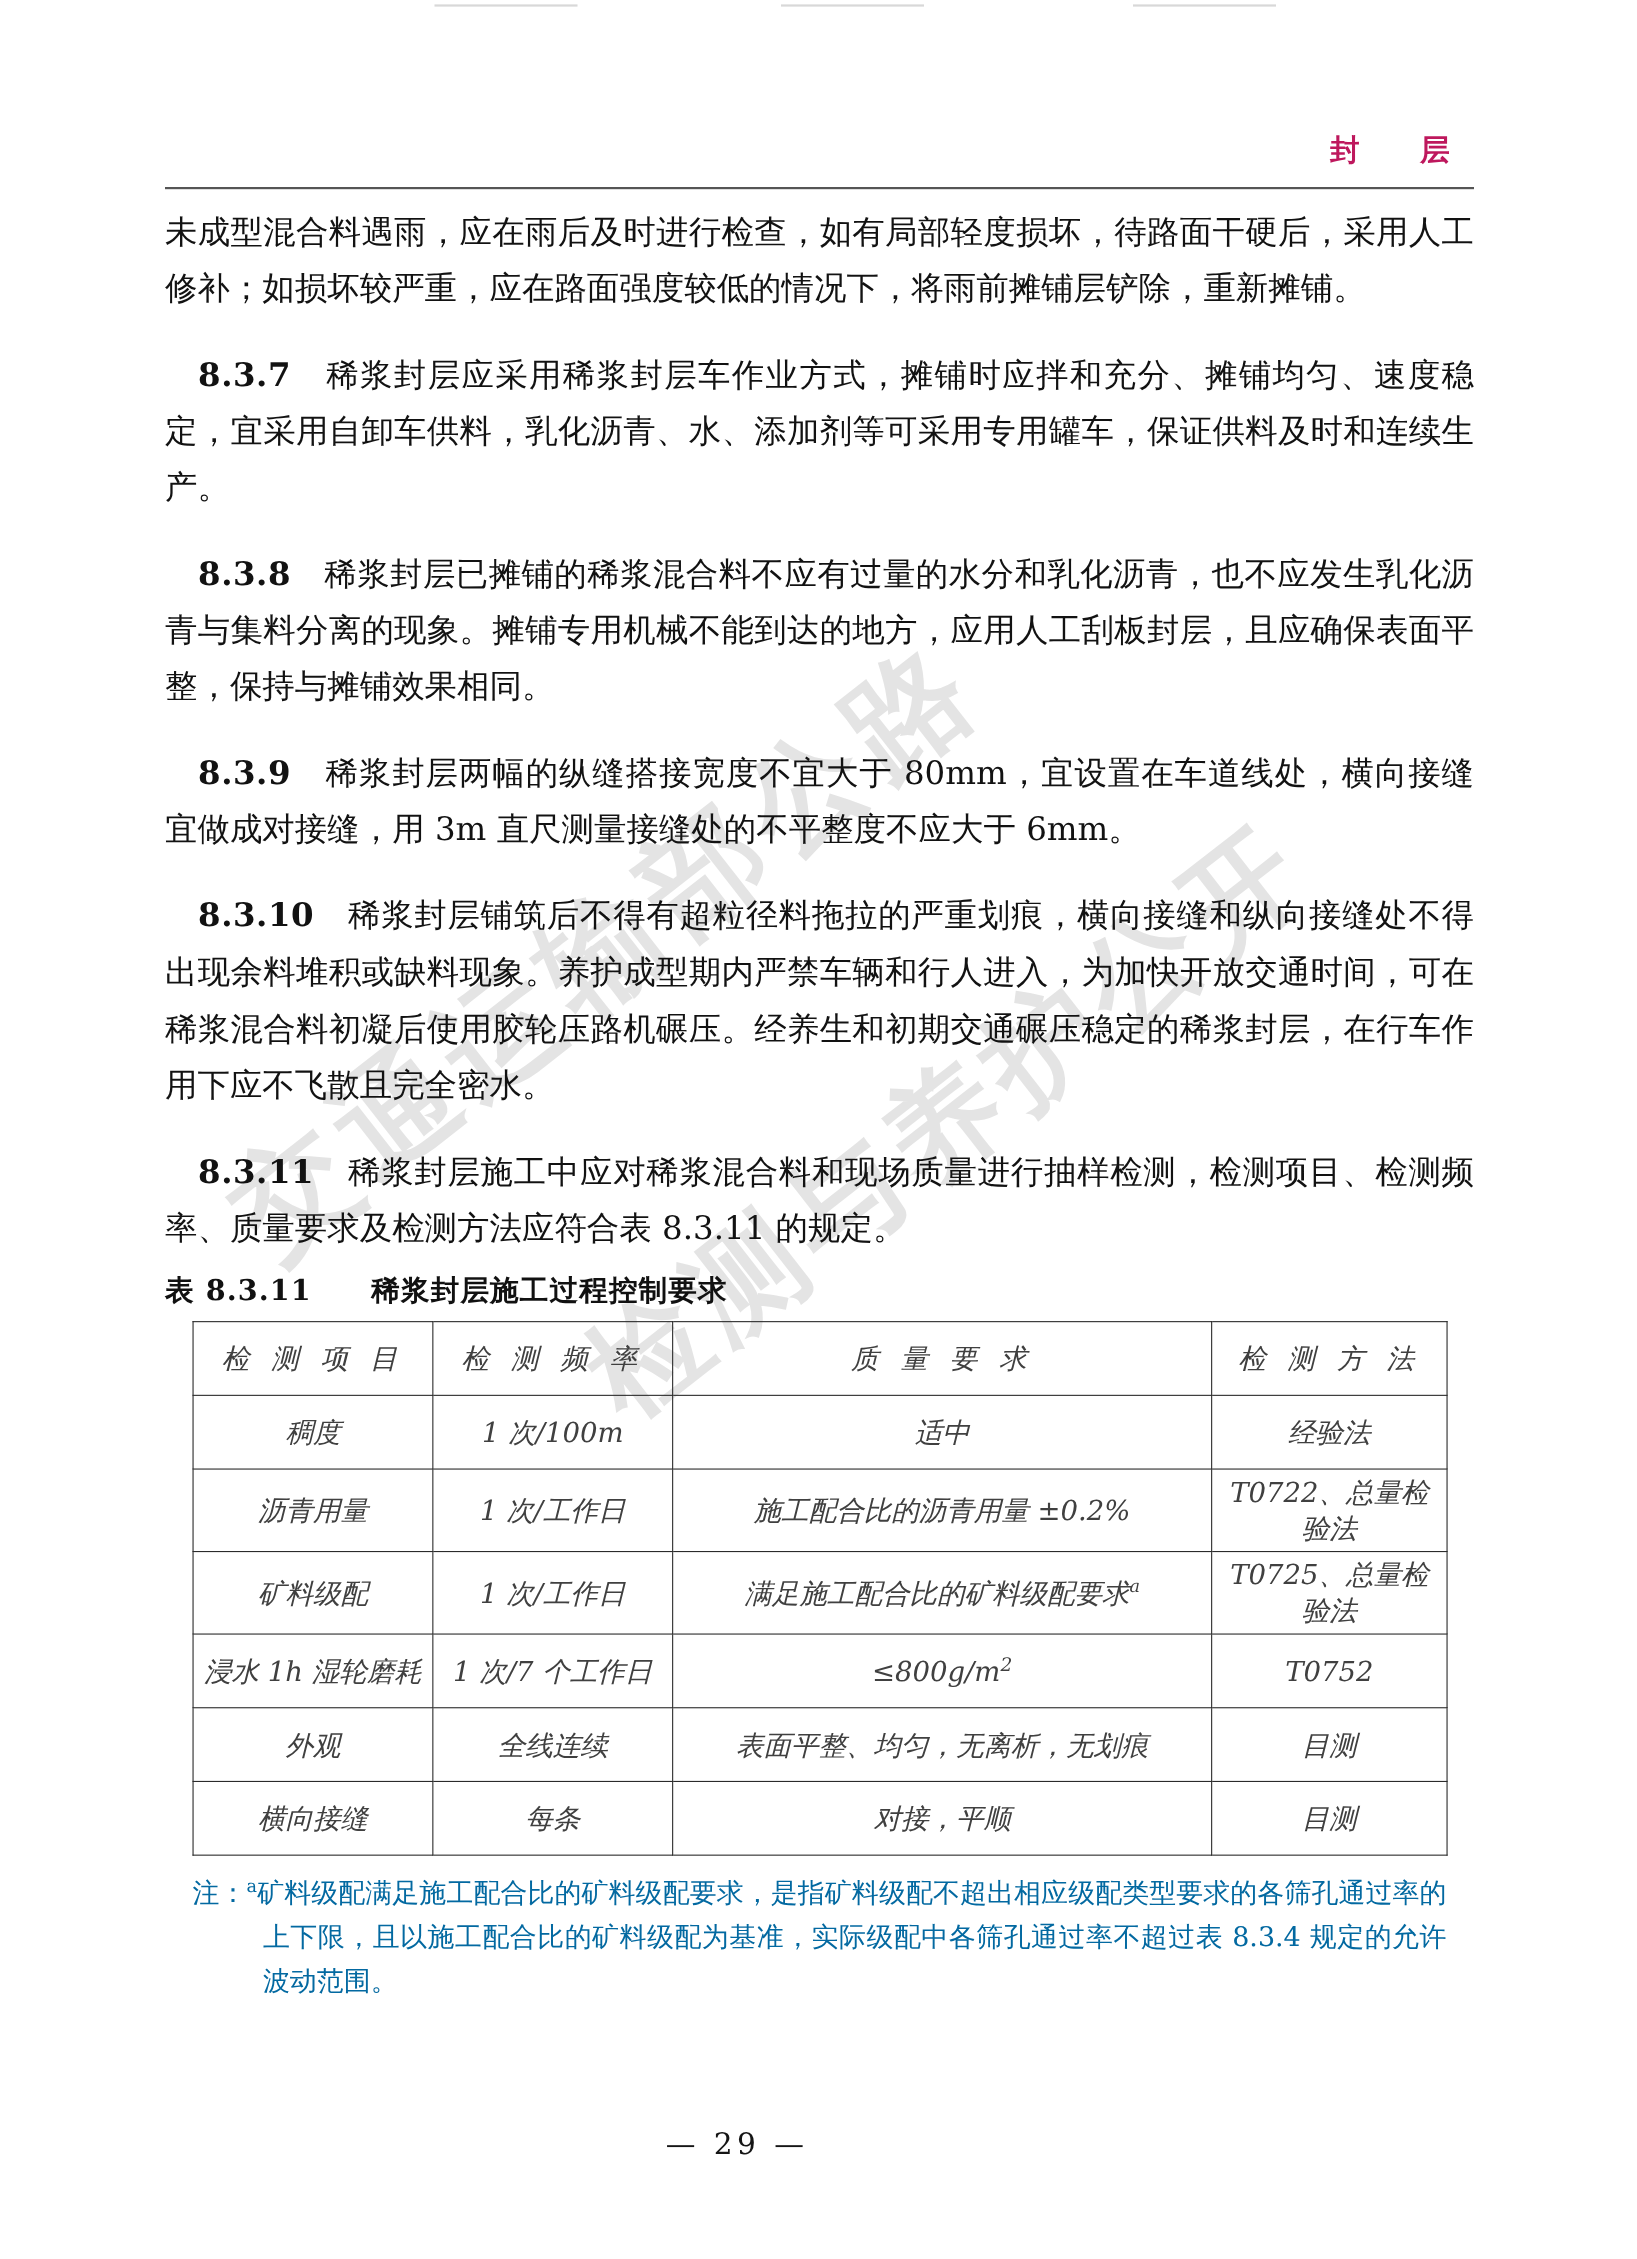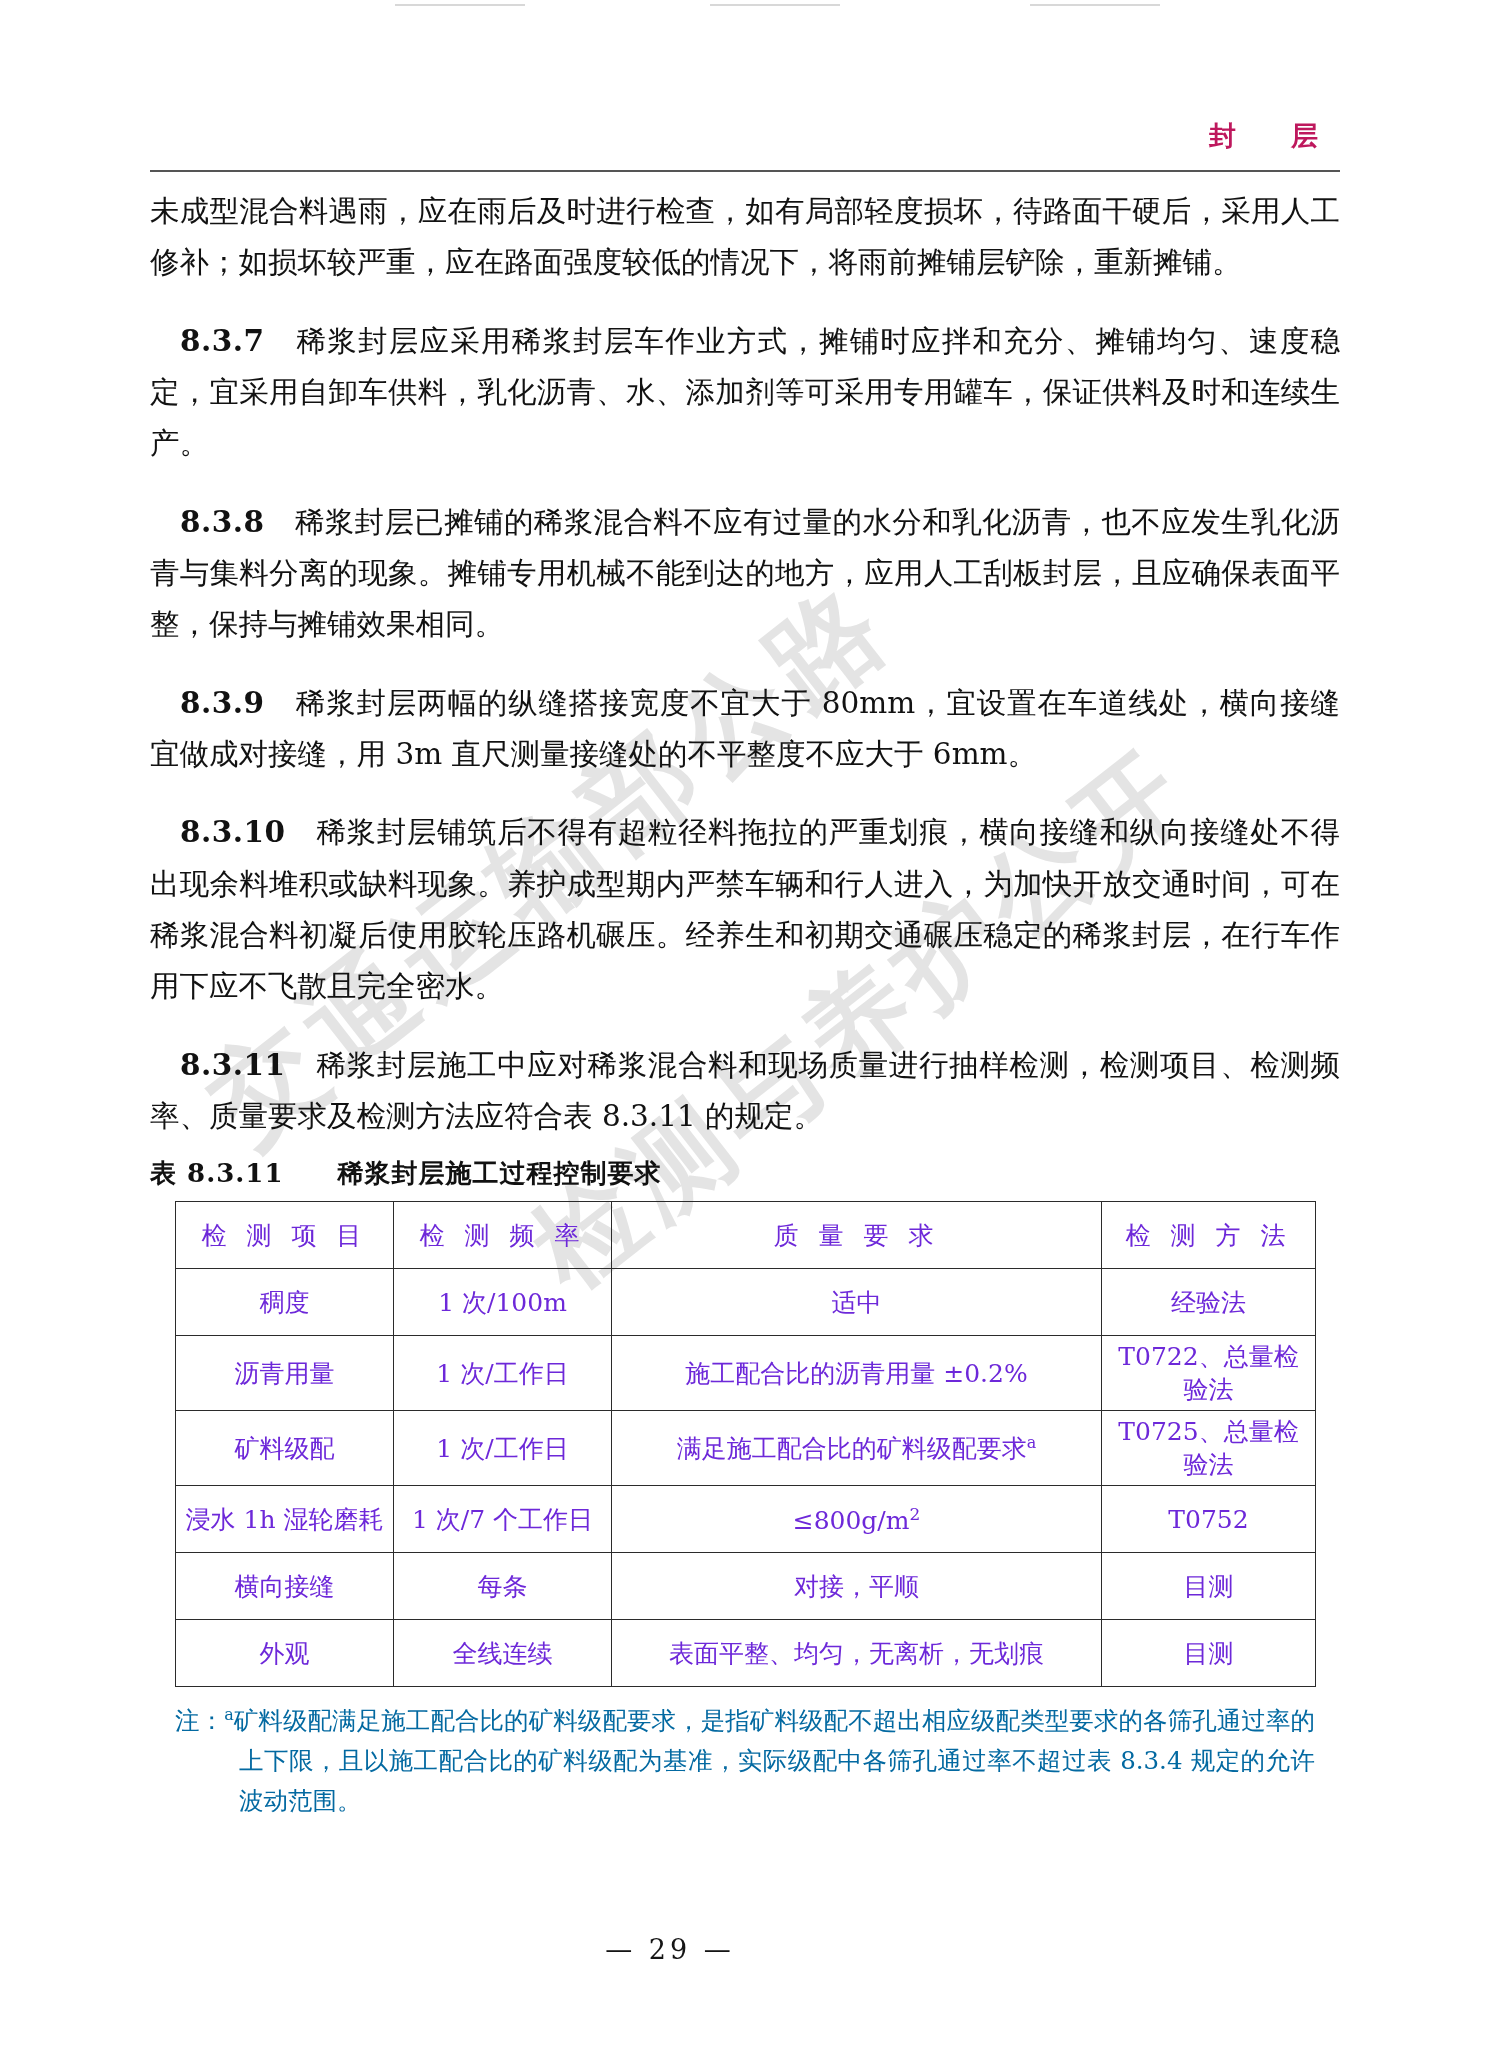--- a/index.html
+++ b/index.html
@@ -133,21 +133,22 @@
     background: transparent;
   }
   table.spec td, table.spec th {
     border: 1.6px solid #2b2b2b;
     text-align: center;
     vertical-align: middle;
     font-size: 25px;
     height: 58px;
     padding: 4px 6px;
     font-weight: 400;
-    color: #6d28d9;
+    color: #404040;
+    font-style: italic;
   }
   table.spec thead th {
     letter-spacing: 6px;
     font-size: 25px;
   }
   .col-1 { width: 218px; }
   .col-2 { width: 218px; }
   .col-3 { width: 490px; }
   .col-4 { width: 214px; }
 
@@ -273,31 +274,31 @@
           <td><span>满足施工配合比的矿料级配要求</span><sup class="fn">a</sup></td>
           <td>T0725、总量检验法</td>
         </tr>
         <tr>
           <td>浸水 1h 湿轮磨耗</td>
           <td>1 次/7 个工作日</td>
           <td><span>≤800g/m</span><span class="sq">2</span></td>
           <td>T0752</td>
         </tr>
         <tr>
+          <td>外观</td>
+          <td>全线连续</td>
+          <td>表面平整、均匀，无离析，无划痕</td>
+          <td>目测</td>
+        </tr>
+        <tr>
           <td>横向接缝</td>
           <td>每条</td>
           <td>对接，平顺</td>
           <td>目测</td>
         </tr>
-        <tr>
-          <td>外观</td>
-          <td>全线连续</td>
-          <td>表面平整、均匀，无离析，无划痕</td>
-          <td>目测</td>
-        </tr>
       </tbody>
     </table>
 
     <div class="note">
       <span class="note-body"><span class="note-label">注：</span><sup class="fn">a</sup><span>矿料级配满足施工配合比的矿料级配要求，是指矿料级配不超出相应级配类型要求的各筛孔通过率的上下限，且以施工配合比的矿料级配为基准，实际级配中各筛孔通过率不超过表 8.3.4 规定的允许波动范围。</span></span>
     </div>
 
 
   </div>
 

